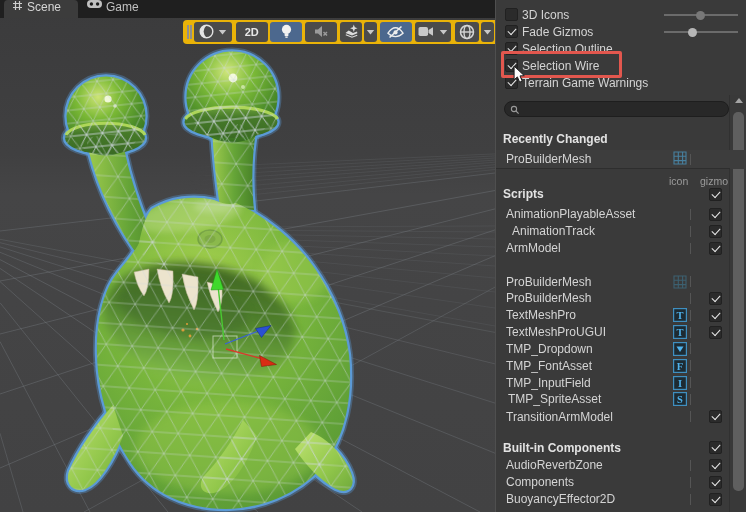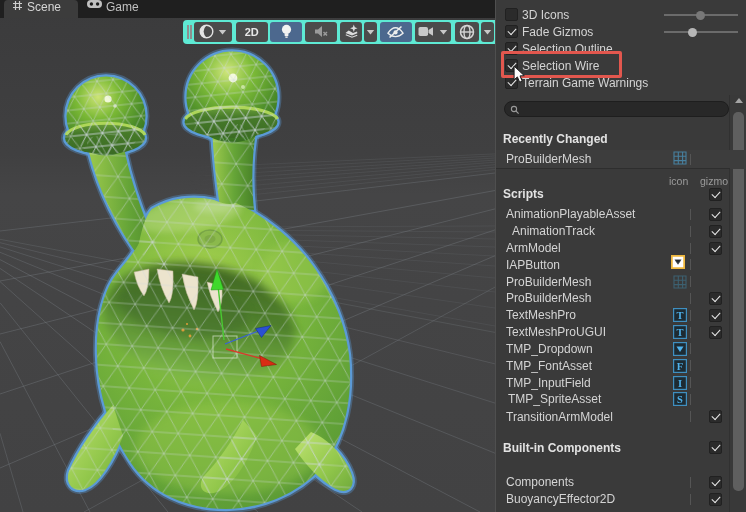--- a/index.html
+++ b/index.html
@@ -2,21 +2,21 @@
 <html><head><meta charset="utf-8"><style>
 *{margin:0;padding:0;box-sizing:border-box}
 html,body{width:746px;height:512px;overflow:hidden;background:#3a3a3a;font-family:"Liberation Sans",sans-serif}
 #root{position:absolute;left:0;top:0;width:746px;height:512px;overflow:hidden;transform:translateZ(0);-webkit-font-smoothing:antialiased}
 #scene{position:absolute;left:0;top:0;width:495px;height:512px;background:#434343;overflow:hidden}
 #tabbar{position:absolute;left:0;top:0;width:495px;height:18px;background:#1f1f1f}
 .tab{position:absolute;top:0;height:18px;border-radius:4px 4px 0 0;display:flex;color:#d6d6d6;font-size:12px}
 #tabScene{left:4px;width:74px;background:#3c3c3c;padding-left:8px}
 #tabGame{left:80px;width:70px;color:#c0c0c0;padding-left:7px}
 .tab svg{margin-right:4px}
-#toolbar{position:absolute;left:183px;top:20px;width:312px;height:24px;background:#5eead4;border-radius:4px 0 0 4px;display:flex;align-items:center}
+#toolbar{position:absolute;left:183px;top:20px;width:312px;height:24px;background:#eab308;border-radius:4px 0 0 4px;display:flex;align-items:center}
 .tbtn{height:20px;background:#4b4b4b;border-radius:3px;display:flex;align-items:center;justify-content:center;color:#dedede;flex:none}
 .tbtn.blue{background:#4c688e}
 #panel{position:absolute;left:496px;top:0;width:250px;height:512px;background:#3a3a3a;font-size:12px;color:#d4d4d4}
 .prow{position:absolute;left:0;width:250px;height:17px;display:flex;align-items:center}
 .cb{position:absolute;width:13px;height:13px;background:#2b2b2b;border:1px solid #212121;border-radius:2px}
 .cb.on:after{content:"";position:absolute;left:2px;top:2.2px;width:7px;height:4px;border-left:1.6px solid #e9e9e9;border-bottom:1.6px solid #e9e9e9;transform:rotate(-47deg)}
 .lbl{position:absolute;left:26px;white-space:nowrap}
 .hdr{font-weight:bold;color:#e2e2e2}
 .slider{position:absolute;height:17px}
 .strack{position:absolute;left:0;top:8px;width:74px;height:1.6px;background:#6b6b6b}
@@ -383,30 +383,20 @@
 <div class="prow" style="top:222.5px">
         <span class="lbl" style="left:16px">AnimationTrack</span>
         <div class="coldiv" style="top:3px"></div>
         <div class="cb on gcb" style="top:2px"></div>
       </div>
 <div class="prow" style="top:239.5px">
         <span class="lbl" style="left:10px">ArmModel</span>
         <div class="coldiv" style="top:3px"></div>
         <div class="cb on gcb" style="top:2px"></div>
       </div>
-<div class="prow" style="top:256.0px">
-        <span class="lbl" style="left:10px">IAPButton</span>
-        <svg class="icn" style="left:175px;top:-1px" width="16" height="16" viewBox="0 0 16 16">
-          <rect x="0" y="0" width="16" height="16" fill="#1e2836"></rect>
-          <rect x="1" y="1" width="14" height="14" fill="#fff" stroke="#efb73d" stroke-width="2"></rect>
-          <path d="M4 5.2 L12 5.2 L10.8 7.2 L8 11 L5.2 7.2 Z" fill="#3a3f45"></path>
-          <path d="M5.5 5.8 L10.5 5.8 L8 8.6 Z" fill="#22272c"></path>
-        </svg>
-        <div class="coldiv" style="top:3px"></div>
-      </div>
 <div class="prow" style="top:273.0px">
         <span class="lbl" style="left:10px">ProBuilderMesh</span>
         <svg class="icn" style="left:177px;top:1.5px" width="14" height="14" viewBox="0 0 14 14">
           <path d="M1 1h12v12H1Z M1 5.3h12 M1 9.6h12 M5.3 1v12 M9.6 1v12" fill="none" stroke="#3c6070" stroke-width="1.1"></path>
         </svg>
         <div class="coldiv" style="top:3px"></div>
       </div>
 <div class="prow" style="top:289.5px">
         <span class="lbl" style="left:10px">ProBuilderMesh</span>
         <div class="coldiv" style="top:3px"></div>
@@ -462,20 +452,25 @@
         </svg>
         <div class="coldiv" style="top:3px"></div>
       </div>
 <div class="prow" style="top:408.0px">
         <span class="lbl" style="left:10px">TransitionArmModel</span>
         <div class="coldiv" style="top:3px"></div>
         <div class="cb on gcb" style="top:2px"></div>
       </div>
 <div class="prow hdr" style="top:439px">
         <span style="position:absolute;left:7px">Built-in Components</span>
+        <div class="cb on gcb" style="top:2px"></div>
+      </div>
+<div class="prow" style="top:456.5px">
+        <span class="lbl" style="left:10px">AudioReverbZone</span>
+        <div class="coldiv" style="top:3px"></div>
         <div class="cb on gcb" style="top:2px"></div>
       </div>
 <div class="prow" style="top:473.5px">
         <span class="lbl" style="left:10px">Components</span>
         <div class="coldiv" style="top:3px"></div>
         <div class="cb on gcb" style="top:2px"></div>
       </div>
 <div class="prow" style="top:490.5px">
         <span class="lbl" style="left:10px">BuoyancyEffector2D</span>
         <div class="coldiv" style="top:3px"></div>

